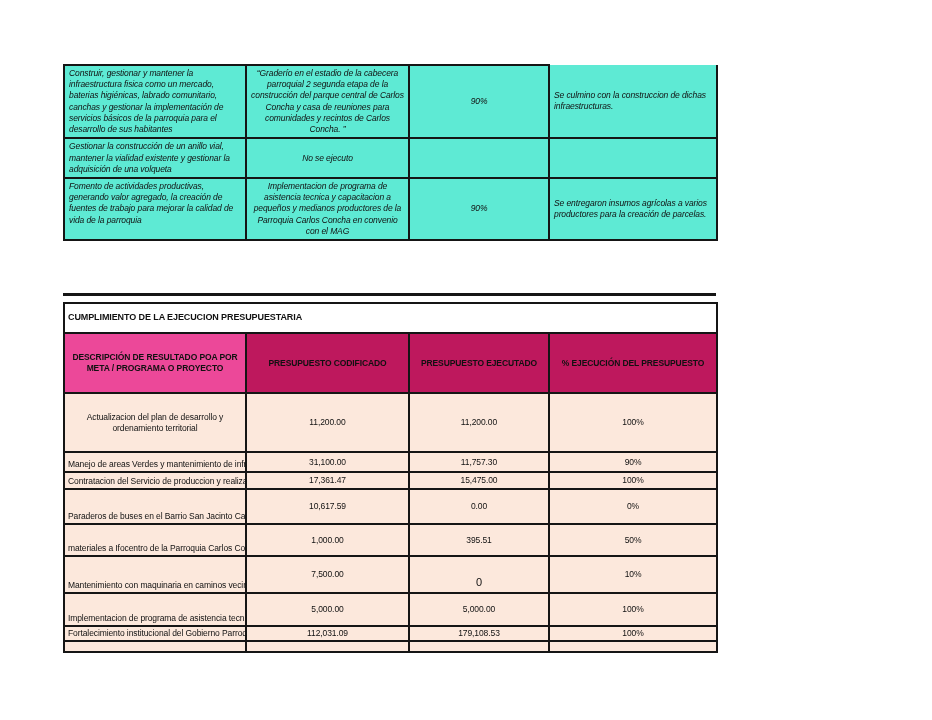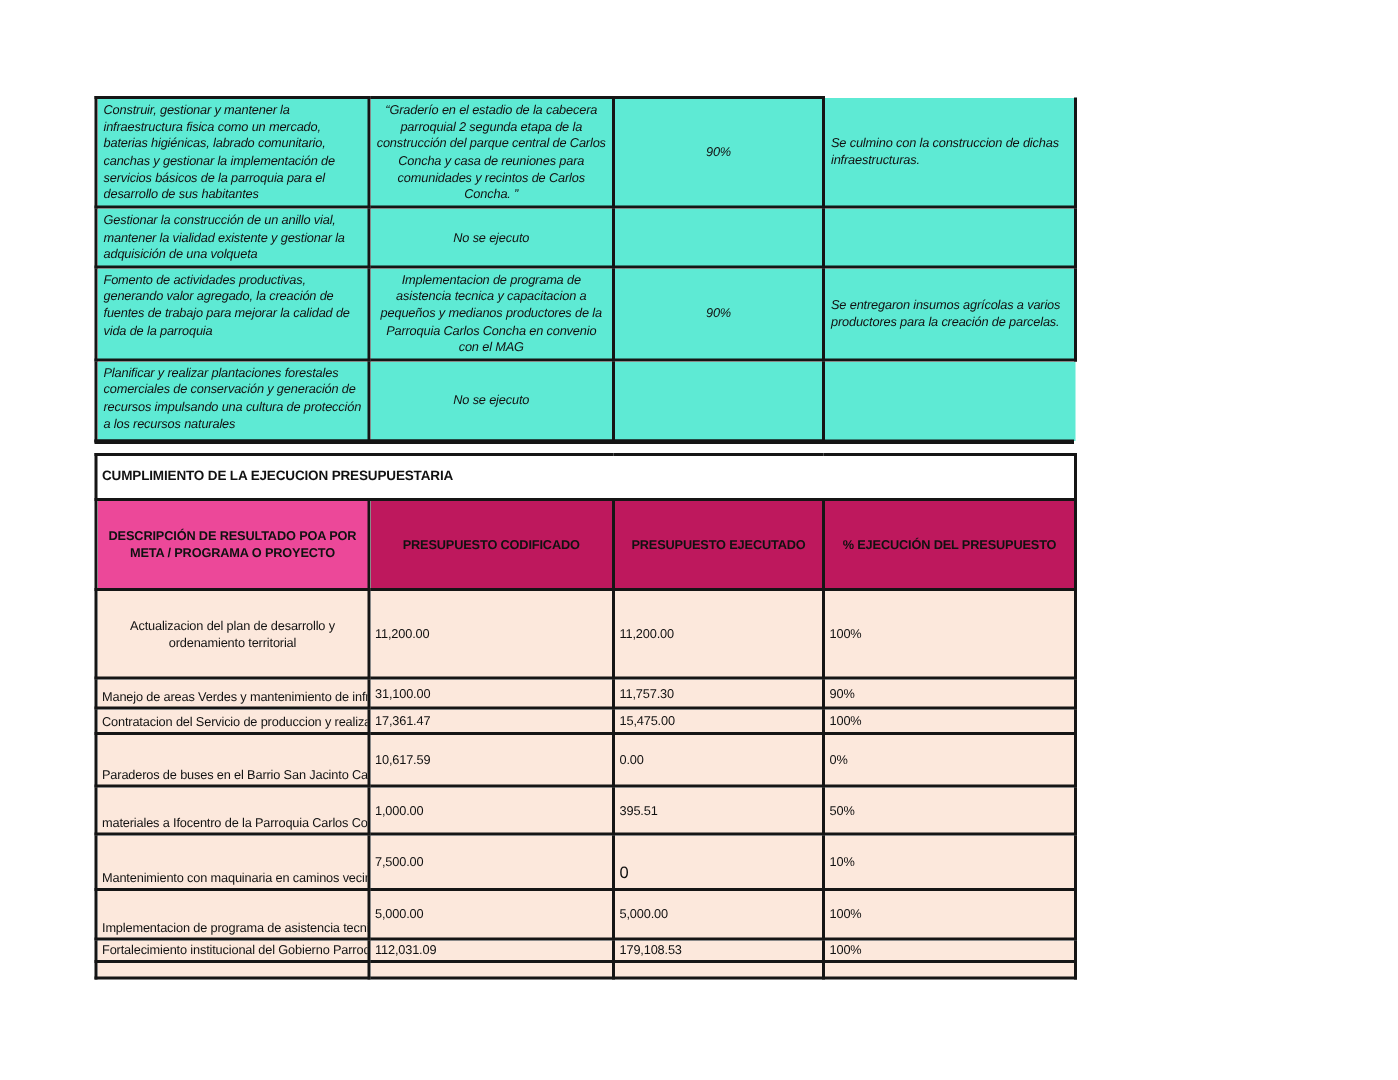--- a/index.html
+++ b/index.html
@@ -40,21 +40,21 @@
     background:#be185d;font-weight:bold;text-align:center;vertical-align:middle;
     font-size:8.5px;
   }
   #budget-table tr.hdr td.first{background:#ec4899;}
   #budget-table td.desc{
     text-align:left;vertical-align:bottom;white-space:nowrap;
   }
   #budget-table td.desc-center{
     text-align:center;vertical-align:middle;white-space:normal;
   }
-  #budget-table td.num{text-align:left;vertical-align:middle;}
+  #budget-table td.num{text-align:center;vertical-align:middle;}
   #budget-table td.zero{vertical-align:bottom;font-size:11px;padding-bottom:2px;}
 </style>
 </head>
 <body>
 
 <table id="poa-table">
   <colgroup>
       <col style="width:182px">
       <col style="width:163px">
       <col style="width:140px">
@@ -71,26 +71,20 @@
     <td class="obj">Gestionar la construcción de un anillo vial, mantener la vialidad existente y gestionar la adquisición de una volqueta</td>
     <td class="res">No se ejecuto</td>
     <td class="pct"></td>
     <td class="obs"></td>
   </tr>
   <tr style="height:45px;">
     <td class="obj">Fomento de actividades productivas, generando valor  agregado, la creación de fuentes de trabajo para mejorar la calidad de vida de la parroquia</td>
     <td class="res">Implementacion de programa de asistencia tecnica y capacitacion a pequeños y medianos productores de la Parroquia Carlos Concha en convenio con el MAG</td>
     <td class="pct">90%</td>
     <td class="obs">Se  entregaron  insumos agrícolas  a varios productores para la creación de parcelas.</td>
-  </tr>
-  <tr style="height:54px;">
-    <td class="obj">Planificar y realizar plantaciones forestales comerciales de conservación y generación de recursos impulsando una cultura de protección a los recursos naturales</td>
-    <td class="res">No se ejecuto</td>
-    <td class="pct"></td>
-    <td class="obs no-bottom-right"></td>
   </tr>
 </tbody>
   </table>
 
 <div class="divider"></div>
 
 <table id="budget-table">
   <colgroup>
       <col style="width:182px">
       <col style="width:163px">

